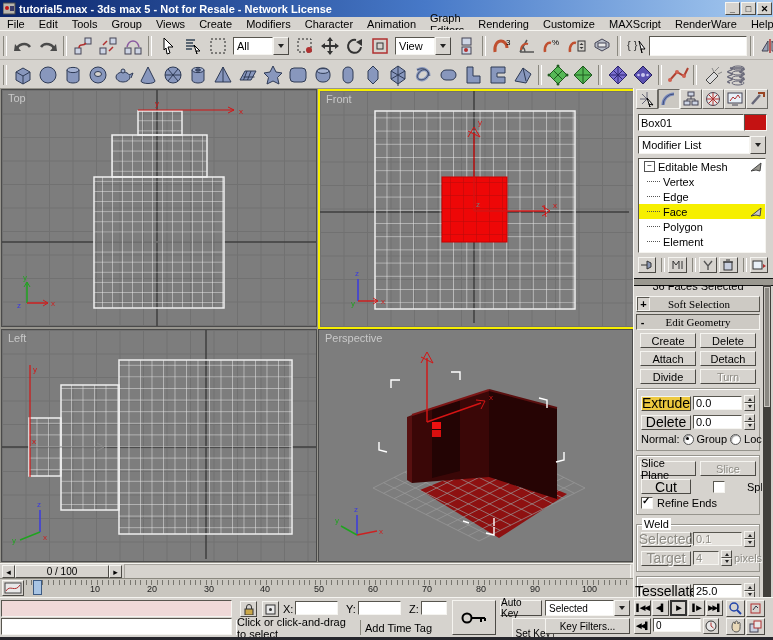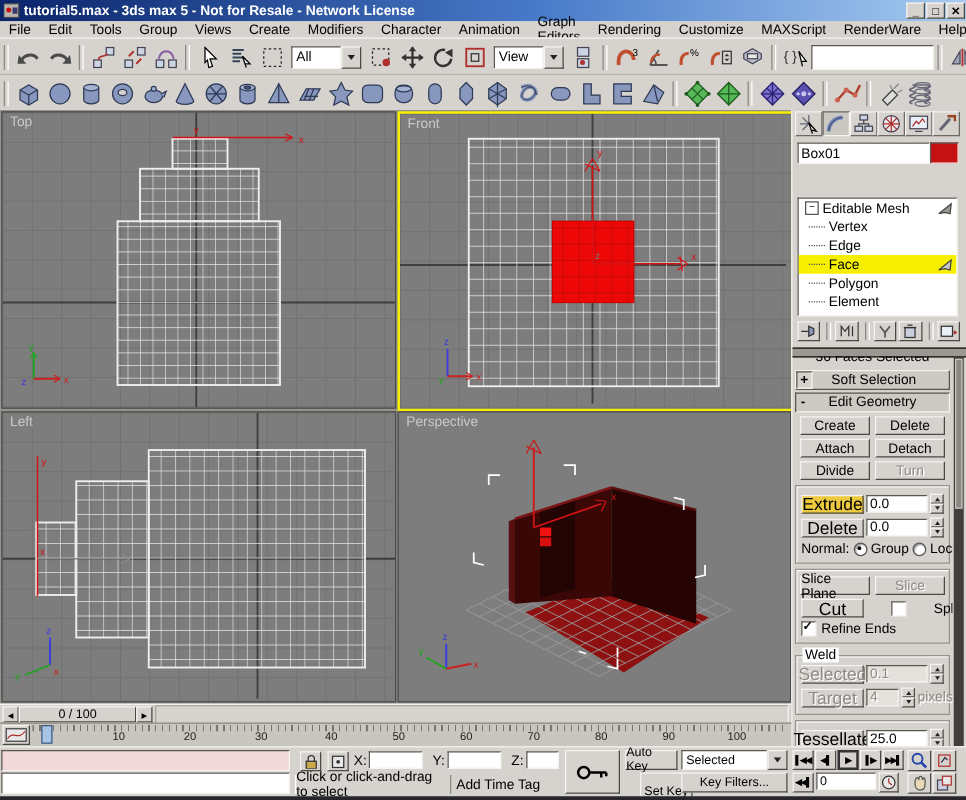--- a/index.html
+++ b/index.html
@@ -44,21 +44,21 @@
   .stkbtn{width:20px;height:16px;margin-right:2px;}
   .splitter{position:absolute;left:0;top:190px;width:140px;height:6px;border-top:1px solid #111;border-bottom:1px solid #111;background:#9a9890;}
   .rollouts{position:absolute;left:0;top:197px;width:128px;height:312px;overflow:hidden;}
   .cp-scroll{position:absolute;left:129px;top:197px;width:8px;height:312px;background:#413f3b;}
   .cp-thumb{position:absolute;left:1px;top:2px;width:6px;height:120px;background:#8b8983;border:1px solid #c9c6c0;box-sizing:border-box;}
   .selstat{height:9px;overflow:hidden;text-align:center;}
   .selstat div{margin-top:-5px;font-size:11px;}
   .rhead{margin:2px 2px 2px 2px;height:14px;display:flex;align-items:center;background:#cdcac4;border:1px solid;border-color:#f5f4f0 #58564f #58564f #f5f4f0;font-size:11px;}
   .rhead.open{border-color:#58564f #f5f4f0 #f5f4f0 #58564f;}
   .rhead .pm{width:11px;text-align:center;font-weight:bold;}
-  .rhead .cap{flex:1;text-align:center;margin-right:11px;}
+  .rhead .cap{flex:1;text-align:center;margin-right:11px;font-family:Liberation Serif, serif;}
   .row2{display:flex;justify-content:center;gap:4px;margin:3px 2px;}
   .gbtn{width:56px;height:15px;font-size:11px;}
   .grp{border:1px solid #96948d;box-shadow:1px 1px 0 #fff inset;margin:4px 2px;padding:3px 2px 2px 2px;position:relative;}
   .grp .legend{position:absolute;top:-7px;left:5px;background:#ffffff;padding:0 2px;font-size:11px;}
   .srow{display:flex;align-items:center;gap:2px;margin:3px 2px;}
   .sbtn{width:50px;height:15px;flex:none;}
   .num{height:14px;flex:1;background:#fff;border:1px solid;border-color:#58564f #f5f4f0 #f5f4f0 #58564f;padding:0 2px;display:flex;align-items:center;font-size:11px;box-sizing:border-box;}
   .spin{width:11px;height:16px;display:flex;flex-direction:column;flex:none;}
   .spin i{flex:1;background:#d6d3ce;border:1px solid;border-color:#f5f4f0 #4c4a45 #4c4a45 #f5f4f0;display:flex;align-items:center;justify-content:center;}
   .tri-u2{width:0;height:0;border:2px solid transparent;border-bottom:3px solid #222;margin-bottom:1px;}
@@ -635,20 +635,26 @@
         </span>
       <span class="cp-tab">
           <svg width="16" height="16">
             <path d="M3 13L11 4" stroke="#667" stroke-width="2.5"></path>
             <path d="M9 2h6v4" fill="none" stroke="#994422" stroke-width="2"></path>
           </svg>
         </span>
     </div>
     <input class="sunken namefield" value="Box01" style="">
     <span class="swatch"></span>
+    <div class="dd" style="position:absolute;left:4px;top:48px;width:128px">
+      <span class="val" style="flex:1">Modifier List</span>
+      <span class="arw">
+          <i class="tri-d"></i>
+        </span>
+    </div>
     <div class="sunken stack">
       <div class="stk-row">
         <span style="width:9px;height:9px;border:1px solid #555;font-size:8px;line-height:8px;text-align:center;margin:0 3px">−</span>
         <span>Editable Mesh</span>
         <svg width="14" height="10" style="margin-left:auto;margin-right:2px">
             <path d="M12 1L2 9l5-1 4 1z" fill="#9a9890" stroke="#444"></path>
           </svg>
       </div>
       <div class="stk-row">
           <span class="tree-dash"></span>

